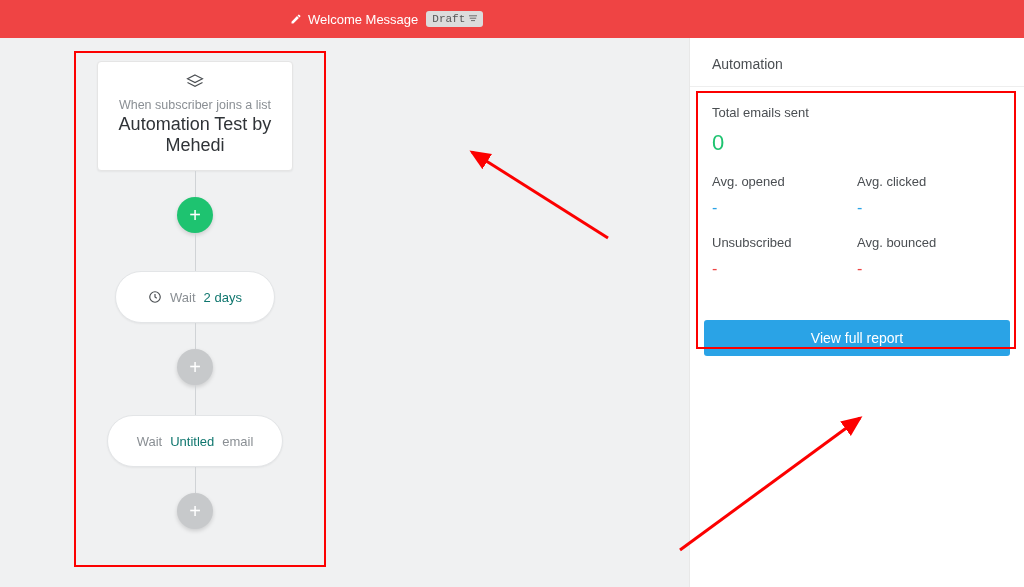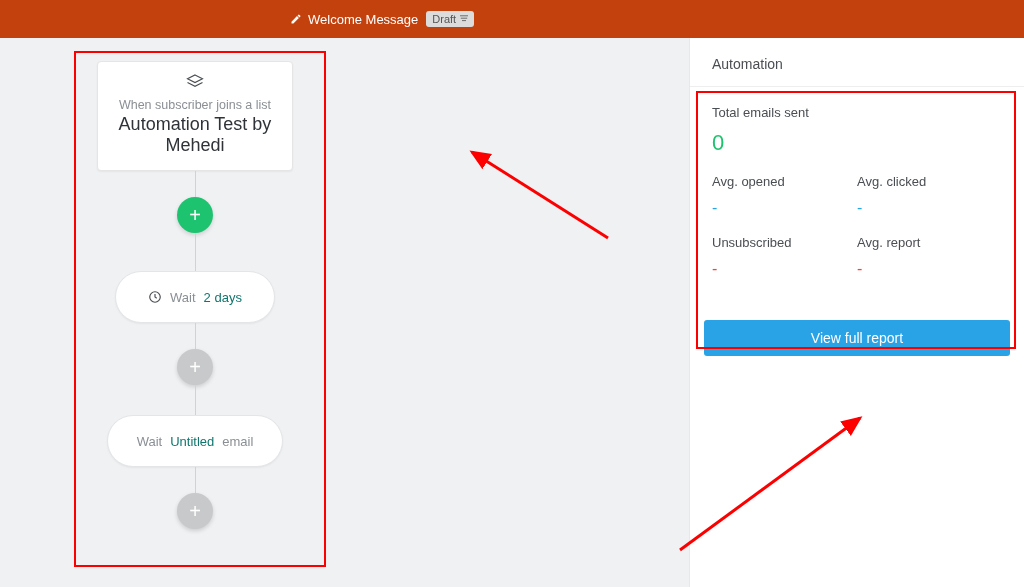--- a/index.html
+++ b/index.html
@@ -1,22 +1,22 @@
 <!DOCTYPE html>
 <html><head>
 <meta charset="utf-8">
 <style>
   * { box-sizing: border-box; margin: 0; padding: 0; }
   html, body { width: 1024px; height: 587px; font-family: -apple-system, BlinkMacSystemFont, "Segoe UI", Helvetica, Arial, sans-serif; background: #f0f1f2; overflow: hidden; }
 
   
-  .topbar { background: #c2410c; height: 38px; display: flex; align-items: center; padding-left: 290px; color: #fff; font-size: 13px; }
+  .topbar { background: #ef4444; height: 38px; display: flex; align-items: center; padding-left: 290px; color: #fff; font-size: 13px; }
   .topbar .pencil { margin-right: 6px; display:inline-flex; }
   .topbar .title { font-weight: 500; }
-  .topbar .badge { background: #dcdcdc; color: #555; font-size: 11px; padding: 2px 6px; border-radius: 3px; margin-left: 8px; display:inline-flex; align-items:center; gap:4px;}
+  .topbar .badge { background: #dcdcdc; color: #555; font-size: 11px; padding: 2px 6px; border-radius: 3px; margin-left: 8px; display:inline-flex; align-items:center; gap:4px;font-family:Liberation Mono, monospace;}
   .topbar .badge svg { width:8px; height:8px; }
 
   
   .main { display: flex; height: calc(100% - 38px); }
   .canvas { flex: 1; position: relative; background: #f0f1f2; }
   .sidebar { width: 335px; background: #fff; border-left: 1px solid #e8e8e8; padding: 18px 0 0 0; }
 
   
   .anno-box { position: absolute; border: 2px solid #fc0000; pointer-events: none; }
   .anno-arrow { position: absolute; pointer-events: none; }
@@ -147,21 +147,21 @@
             <div class="stat-label">Avg. clicked</div>
             <div class="dash-blue">-</div>
           </div>
         </div>
         <div class="stat-row stat-block">
           <div class="stat-col">
             <div class="stat-label">Unsubscribed</div>
             <div class="dash-red">-</div>
           </div>
           <div class="stat-col">
-            <div class="stat-label">Avg. report</div>
+            <div class="stat-label">Avg. bounced</div>
             <div class="dash-red">-</div>
           </div>
         </div>
       </div>
     </div>
 
     <button class="btn-report">View full report</button>
 
     <svg class="anno-arrow" style="position:absolute; left:650px; top:400px;" width="260" height="160">
       <defs>

